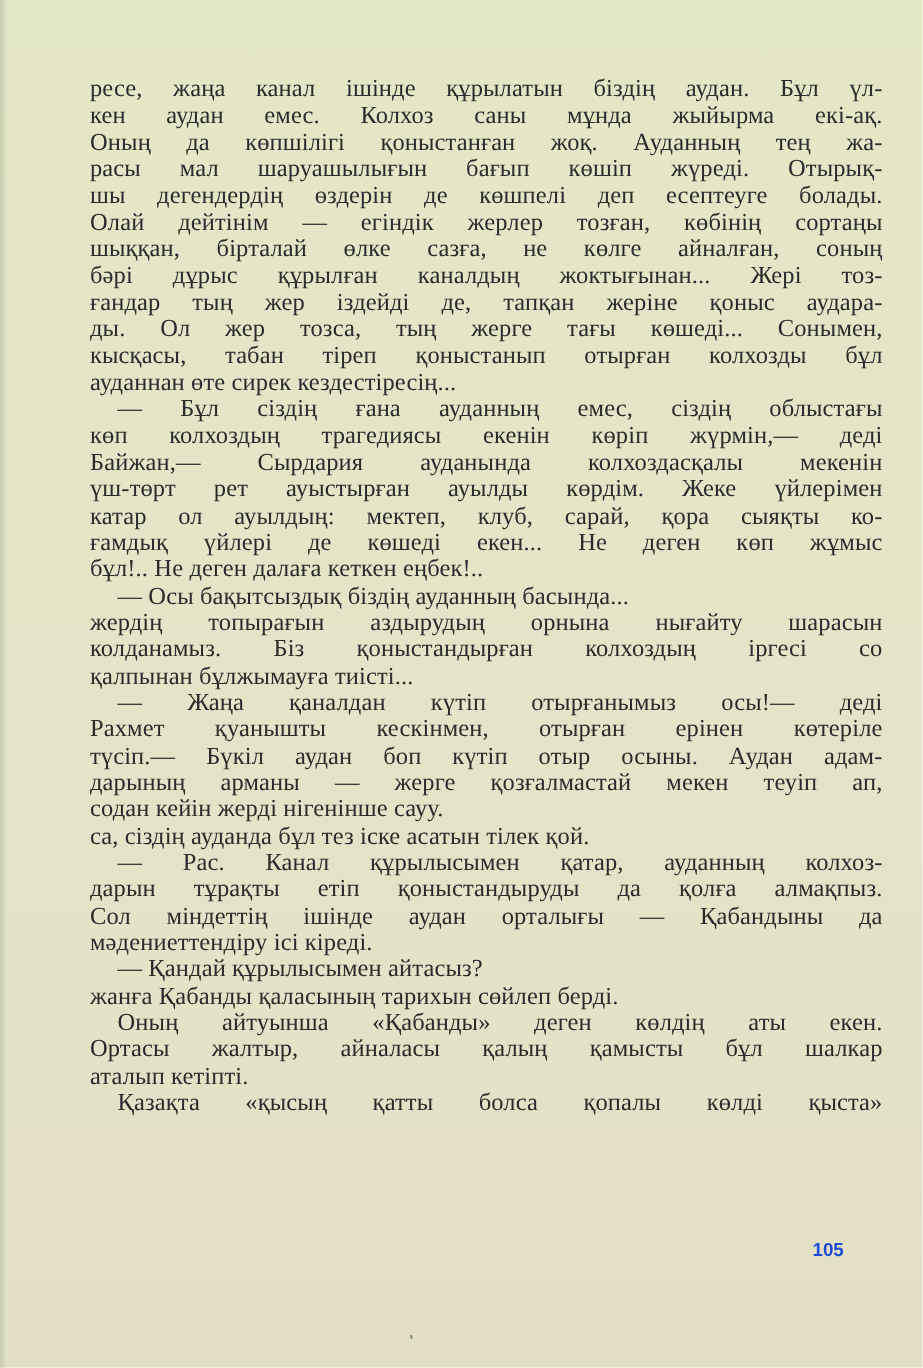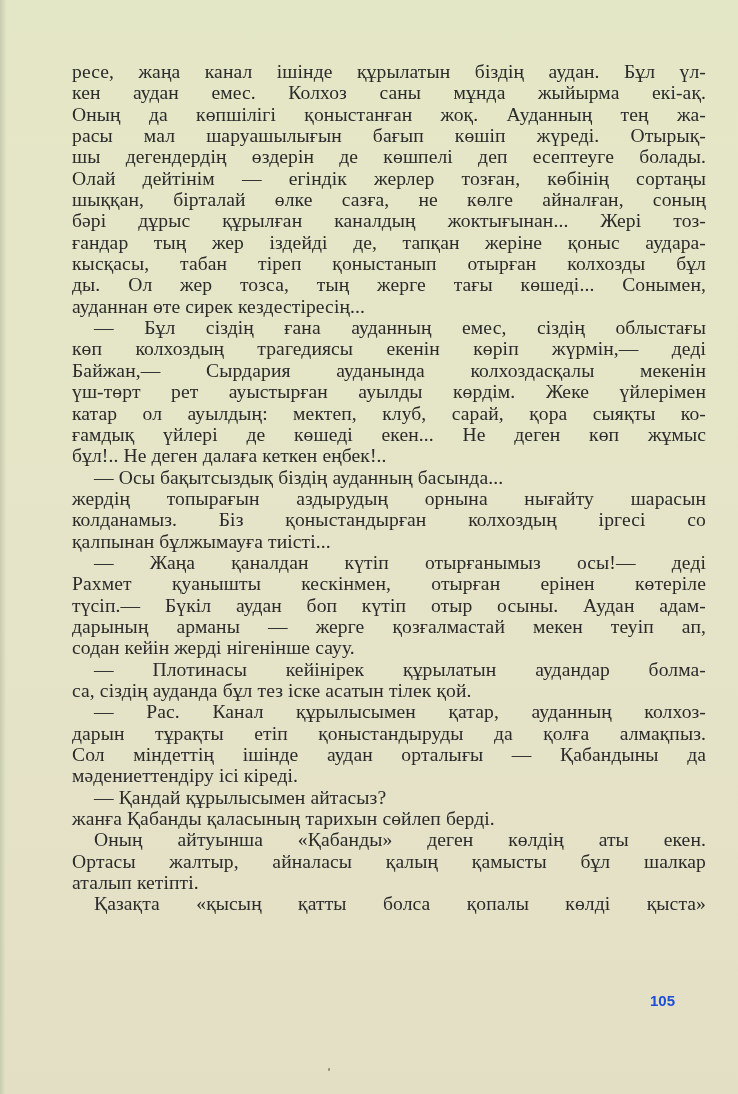--- a/index.html
+++ b/index.html
@@ -45,40 +45,39 @@
 <div class="text-block" id="text-block">
     <span class="line">ресе, жаңа канал ішінде құрылатын біздің аудан. Бұл үл-</span>
     <span class="line">кен аудан емес. Колхоз саны мұнда жыйырма екі-ақ.</span>
     <span class="line">Оның да көпшілігі қоныстанған жоқ. Ауданның тең жа-</span>
     <span class="line">расы мал шаруашылығын бағып көшіп жүреді. Отырық-</span>
     <span class="line">шы дегендердің өздерін де көшпелі деп есептеуге болады.</span>
     <span class="line">Олай дейтінім — егіндік жерлер тозған, көбінің сортаңы</span>
     <span class="line">шыққан, бірталай өлке сазға, не көлге айналған, соның</span>
     <span class="line">бәрі дұрыс құрылған каналдың жоктығынан... Жері тоз-</span>
     <span class="line">ғандар тың жер іздейді де, тапқан жеріне қоныс аудара-</span>
+    <span class="line">ды. Ол жер тозса, тың жерге тағы көшеді... Сонымен,</span>
     <span class="line">кысқасы, табан тіреп қоныстанып отырған колхозды бұл</span>
-    <span class="line">ды. Ол жер тозса, тың жерге тағы көшеді... Сонымен,</span>
     <span class="line last">ауданнан өте сирек кездестіресің...</span>
     <span class="line indent">— Бұл сіздің ғана ауданның емес, сіздің облыстағы</span>
     <span class="line">көп колхоздың трагедиясы екенін көріп жүрмін,— деді</span>
     <span class="line">Байжан,— Сырдария ауданында колхоздасқалы мекенін</span>
     <span class="line">үш-төрт рет ауыстырған ауылды көрдім. Жеке үйлерімен</span>
     <span class="line">катар ол ауылдың: мектеп, клуб, сарай, қора сыяқты ко-</span>
     <span class="line">ғамдық үйлері де көшеді екен... Не деген көп жұмыс</span>
     <span class="line last">бұл!.. Не деген далаға кеткен еңбек!..</span>
     <span class="line indent last">— Осы бақытсыздық біздің ауданның басында...</span>
     <span class="line">жердің топырағын аздырудың орнына нығайту шарасын</span>
     <span class="line">колданамыз. Біз қоныстандырған колхоздың іргесі со</span>
     <span class="line last">қалпынан бұлжымауға тиісті...</span>
     <span class="line indent">— Жаңа қаналдан күтіп отырғанымыз осы!— деді</span>
     <span class="line">Рахмет қуанышты кескінмен, отырған ерінен көтеріле</span>
     <span class="line">түсіп.— Бүкіл аудан боп күтіп отыр осыны. Аудан адам-</span>
     <span class="line">дарының арманы — жерге қозғалмастай мекен теуіп ап,</span>
     <span class="line last">содан кейін жерді нігенінше сауу.</span>
-    <span class="line indent">— Плотинасы кейінірек құрылатын аудандар болма-</span>
     <span class="line last">са, сіздің ауданда бұл тез іске асатын тілек қой.</span>
     <span class="line indent">— Рас. Канал құрылысымен қатар, ауданның колхоз-</span>
     <span class="line">дарын тұрақты етіп қоныстандыруды да қолға алмақпыз.</span>
     <span class="line">Сол міндеттің ішінде аудан орталығы — Қабандыны да</span>
     <span class="line last">мәдениеттендіру ісі кіреді.</span>
     <span class="line indent last">— Қандай құрылысымен айтасыз?</span>
     <span class="line last">жанға Қабанды қаласының тарихын сөйлеп берді.</span>
     <span class="line indent">Оның айтуынша «Қабанды» деген көлдің аты екен.</span>
     <span class="line">Ортасы жалтыр, айналасы қалың қамысты бұл шалкар</span>
     <span class="line last">аталып кетіпті.</span>

